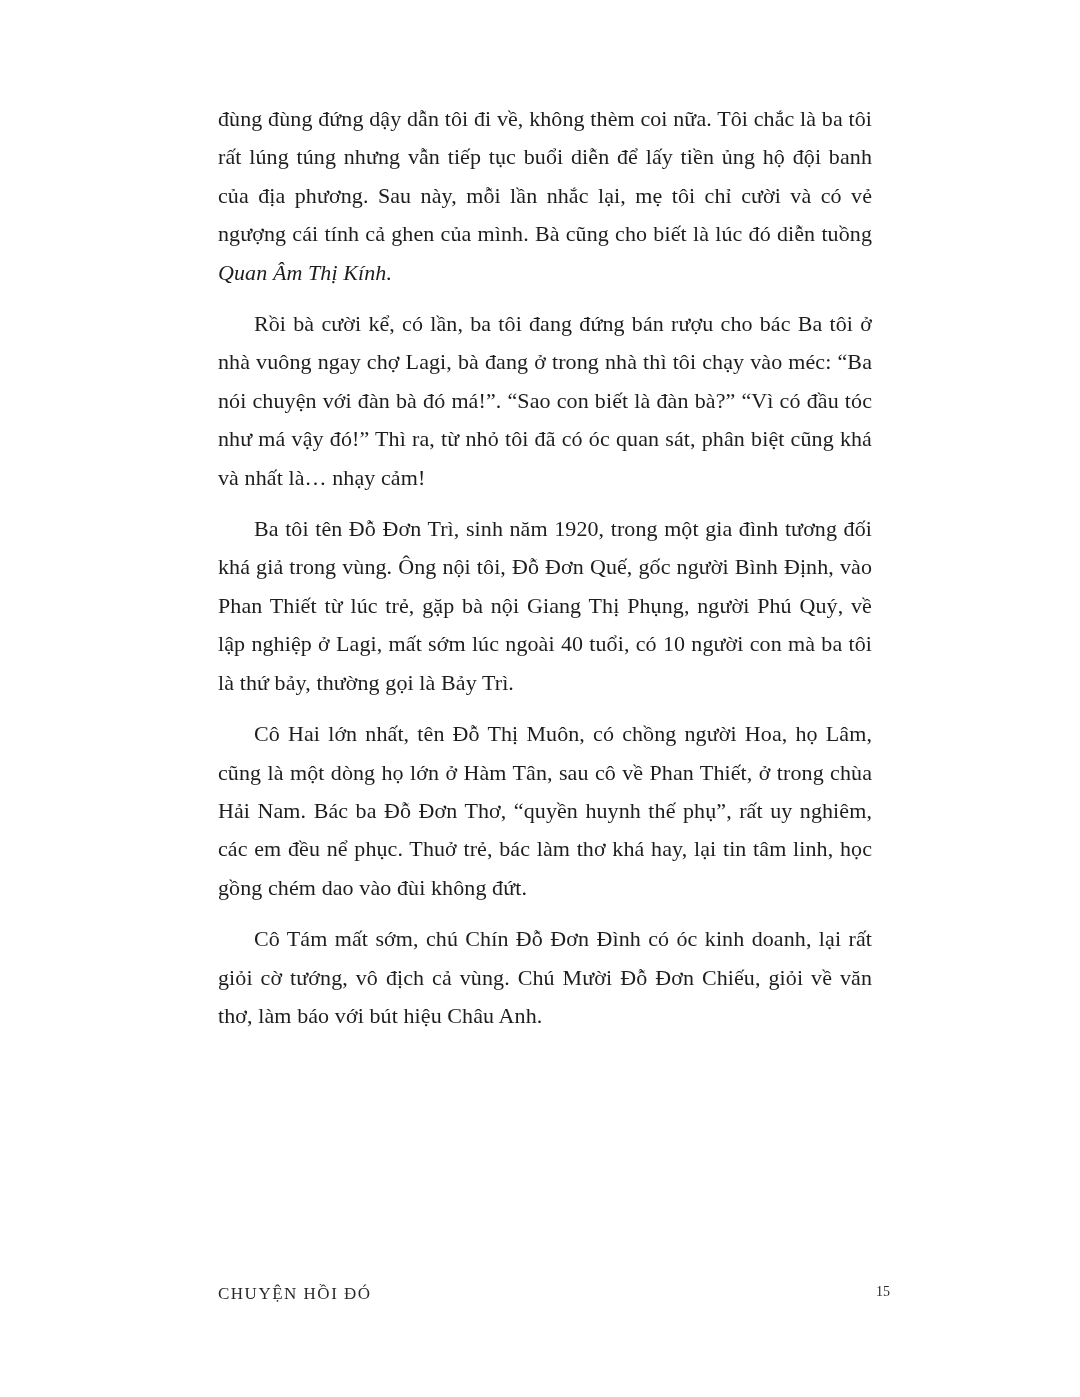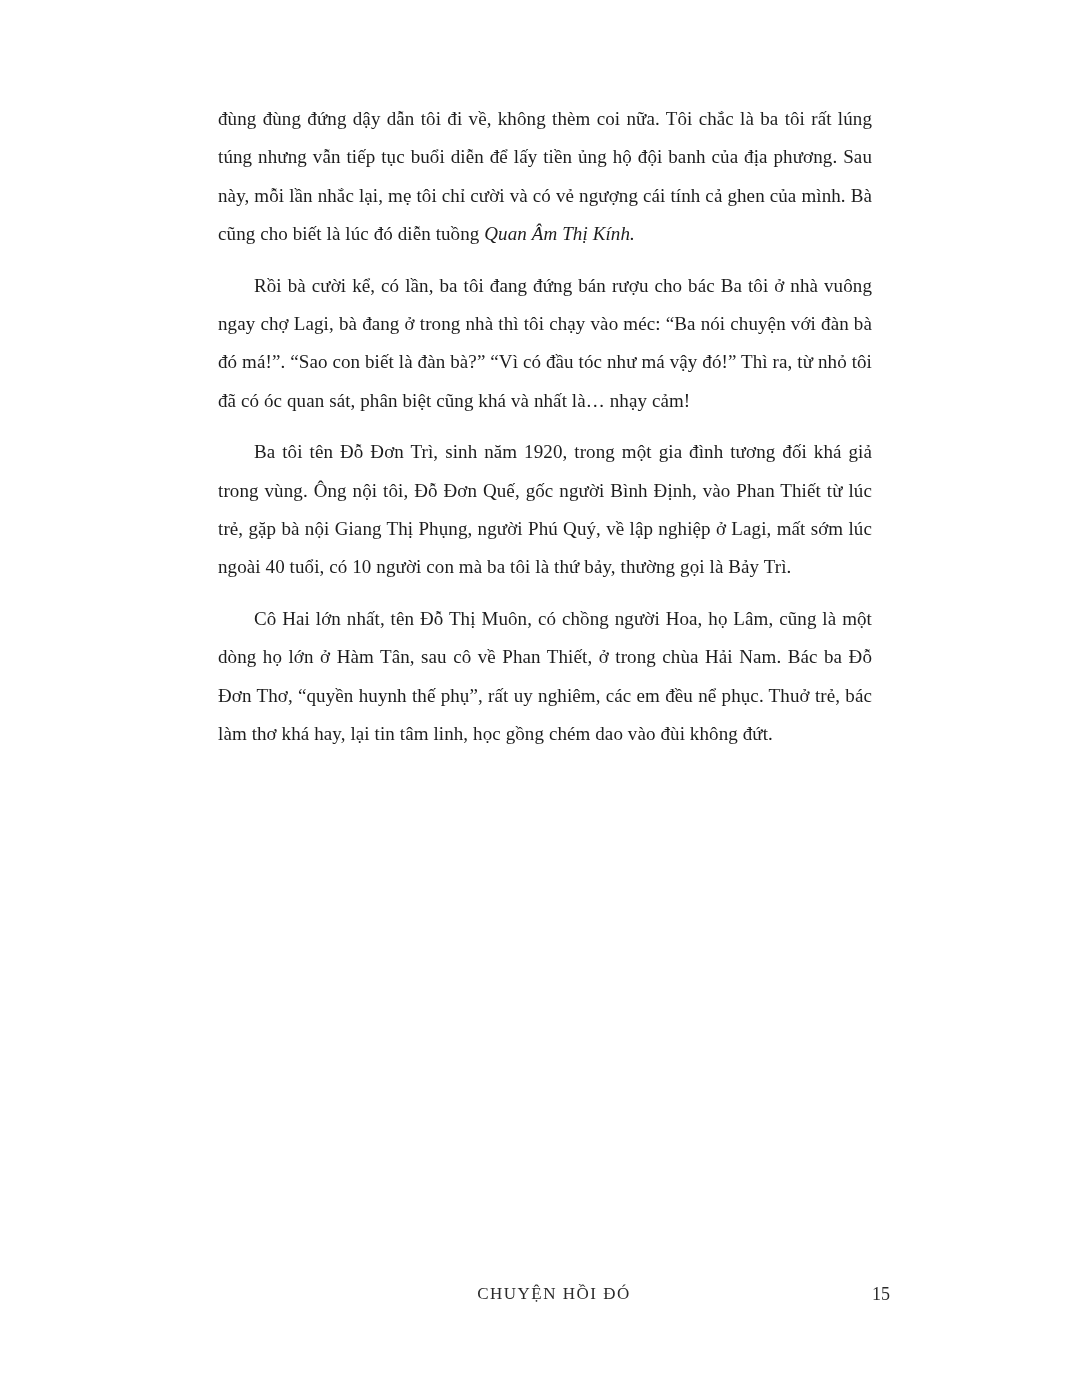--- a/index.html
+++ b/index.html
@@ -18,66 +18,66 @@
     overflow: hidden;
   }
   .content {
     position: absolute;
     top: 100px;
     left: 218px;
     width: 672px;
   }
   .content p {
     margin: 0 18px 13px 0;
-    font-size: 19px;
+    font-size: 22px;
     line-height: 38.4px;
     text-align: justify;
     text-indent: 36px;
     letter-spacing: 0.1px;
   }
   .content p.no-indent {
     text-indent: 0;
   }
   .content i {
     font-style: italic;
   }
   .footer {
     position: absolute;
     left: 218px;
     width: 672px;
     top: 1284px;
-    text-align: center;
     font-size: 17px;
     letter-spacing: 1.5px;
     color: #2a2a2a;
   }
   .footer .page-number {
     position: absolute;
     right: 0;
     top: 0;
     letter-spacing: 0;
-    font-size: 18px;
+    font-size: 14px;
   }
 </style>
 </head>
 <body>
 
 <div class="page">
 
   <div class="content">
 
     <p class="no-indent"><span>đùng đùng đứng dậy dẫn tôi đi về, không thèm coi nữa. Tôi chắc là ba tôi rất lúng túng nhưng vẫn tiếp tục buổi diễn để lấy tiền ủng hộ đội banh của địa phương. Sau này, mỗi lần nhắc lại, mẹ tôi chỉ cười và có vẻ ngượng cái tính cả ghen của mình. Bà cũng cho biết là lúc đó diễn tuồng </span><i>Quan Âm Thị Kính.</i></p>
 
     <p>Rồi bà cười kể, có lần, ba tôi đang đứng bán rượu cho bác Ba tôi ở nhà vuông ngay chợ Lagi, bà đang ở trong nhà thì tôi chạy vào méc: “Ba nói chuyện với đàn bà đó má!”. “Sao con biết là đàn bà?” “Vì có đầu tóc như má vậy đó!” Thì ra, từ nhỏ tôi đã có óc quan sát, phân biệt cũng khá và nhất là… nhạy cảm!</p>
 
     <p>Ba tôi tên Đỗ Đơn Trì, sinh năm 1920, trong một gia đình tương đối khá giả trong vùng. Ông nội tôi, Đỗ Đơn Quế, gốc người Bình Định, vào Phan Thiết từ lúc trẻ, gặp bà nội Giang Thị Phụng, người Phú Quý, về lập nghiệp ở Lagi, mất sớm lúc ngoài 40 tuổi, có 10 người con mà ba tôi là thứ bảy, thường gọi là Bảy Trì.</p>
 
     <p>Cô Hai lớn nhất, tên Đỗ Thị Muôn, có chồng người Hoa, họ Lâm, cũng là một dòng họ lớn ở Hàm Tân, sau cô về Phan Thiết, ở trong chùa Hải Nam. Bác ba Đỗ Đơn Thơ, “quyền huynh thế phụ”, rất uy nghiêm, các em đều nể phục. Thuở trẻ, bác làm thơ khá hay, lại tin tâm linh, học gồng chém dao vào đùi không đứt.</p>
 
 
+    <p>Cô Tám mất sớm, chú Chín Đỗ Đơn Đình có óc kinh doanh, lại rất giỏi cờ tướng, vô địch cả vùng. Chú Mười Đỗ Đơn Chiếu, giỏi về văn thơ, làm báo với bút hiệu Châu Anh.</p>
 
   </div>
 
   <div class="footer">
     <span class="footer-title">CHUYỆN HỒI ĐÓ</span>
     <span class="page-number">15</span>
   </div>
 
 </div>
 

